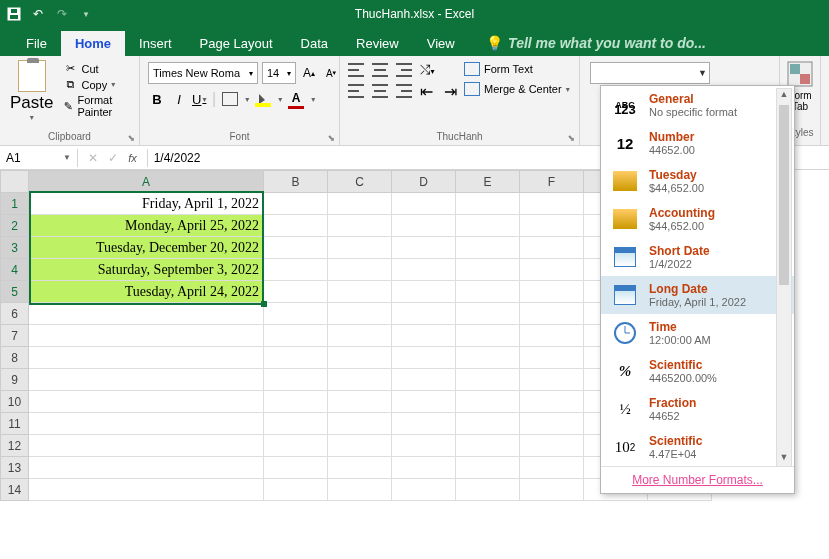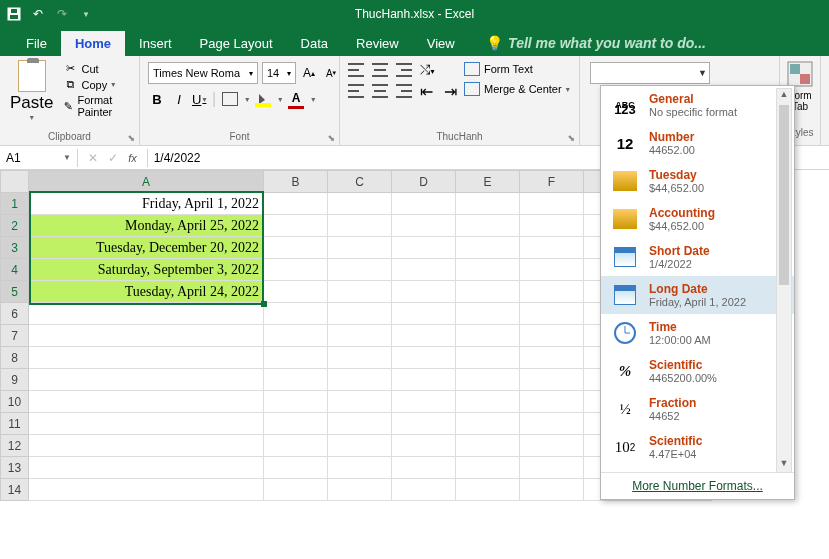--- a/index.html
+++ b/index.html
@@ -85,21 +85,21 @@
 .grid th.selh { background:#d2d2d2; color:#0e733a;}
 .selection-border { position:absolute; border:2px solid #0e733a; pointer-events:none;}
 .fill-handle { position:absolute; width:6px; height:6px; background:#0e733a; pointer-events:none;}
 
 .format-dropdown { position:absolute; top:85px; left:600px; width:195px; background:#fff; border:1px solid #b5b5b5; box-shadow:2px 2px 6px rgba(0,0,0,0.25); z-index:100; font-size:12px;}
 .format-dropdown .opt { display:flex; align-items:center; gap:10px; padding:6px 10px; cursor:pointer;}
 .format-dropdown .opt.sel { background:#d9e8f0;}
 .format-dropdown .opt .ic { width:28px; height:26px; display:flex; align-items:center; justify-content:center; font-size:15px;}
 .format-dropdown .opt .txt .t { font-weight:bold; color:#c2410c;}
 .format-dropdown .opt .txt .s { color:#666; font-size:11px;}
-.format-dropdown .more { text-align:center; padding:6px; border-top:1px solid #e0e0e0; cursor:pointer; text-decoration:underline; color:#14532d;margin-top:6px;}
+.format-dropdown .more { text-align:center; padding:6px; border-top:1px solid #e0e0e0; cursor:pointer; text-decoration:underline; color:#ec4899;}
 .format-dropdown .scrollbar { position:absolute; right:2px; top:2px; bottom:26px; width:16px; background:#f0f0f0; border:1px solid #ddd;}
 .format-dropdown .scrollbar .up, .format-dropdown .scrollbar .dn { height:14px; text-align:center; font-size:9px; color:#666; cursor:pointer;}
 .format-dropdown .scrollbar .thumb { position:absolute; left:2px; right:2px; top:16px; height:180px; background:#ccc;}
 
 .ic-general::before { content:'ABC'; font-size:9px; position:absolute;}
 .ic-general { position:relative; flex-direction:column; font-weight:bold;}
 .ic-general .n123 { font-size:13px; margin-top:8px;}
 .ic-number { font-size:20px; font-weight:bold;}
 .ic-currency { width:24px; height:20px; background:linear-gradient(#fc6,#c90);}
 .ic-accounting { width:24px; height:20px; background:linear-gradient(#fc6,#c90);}

